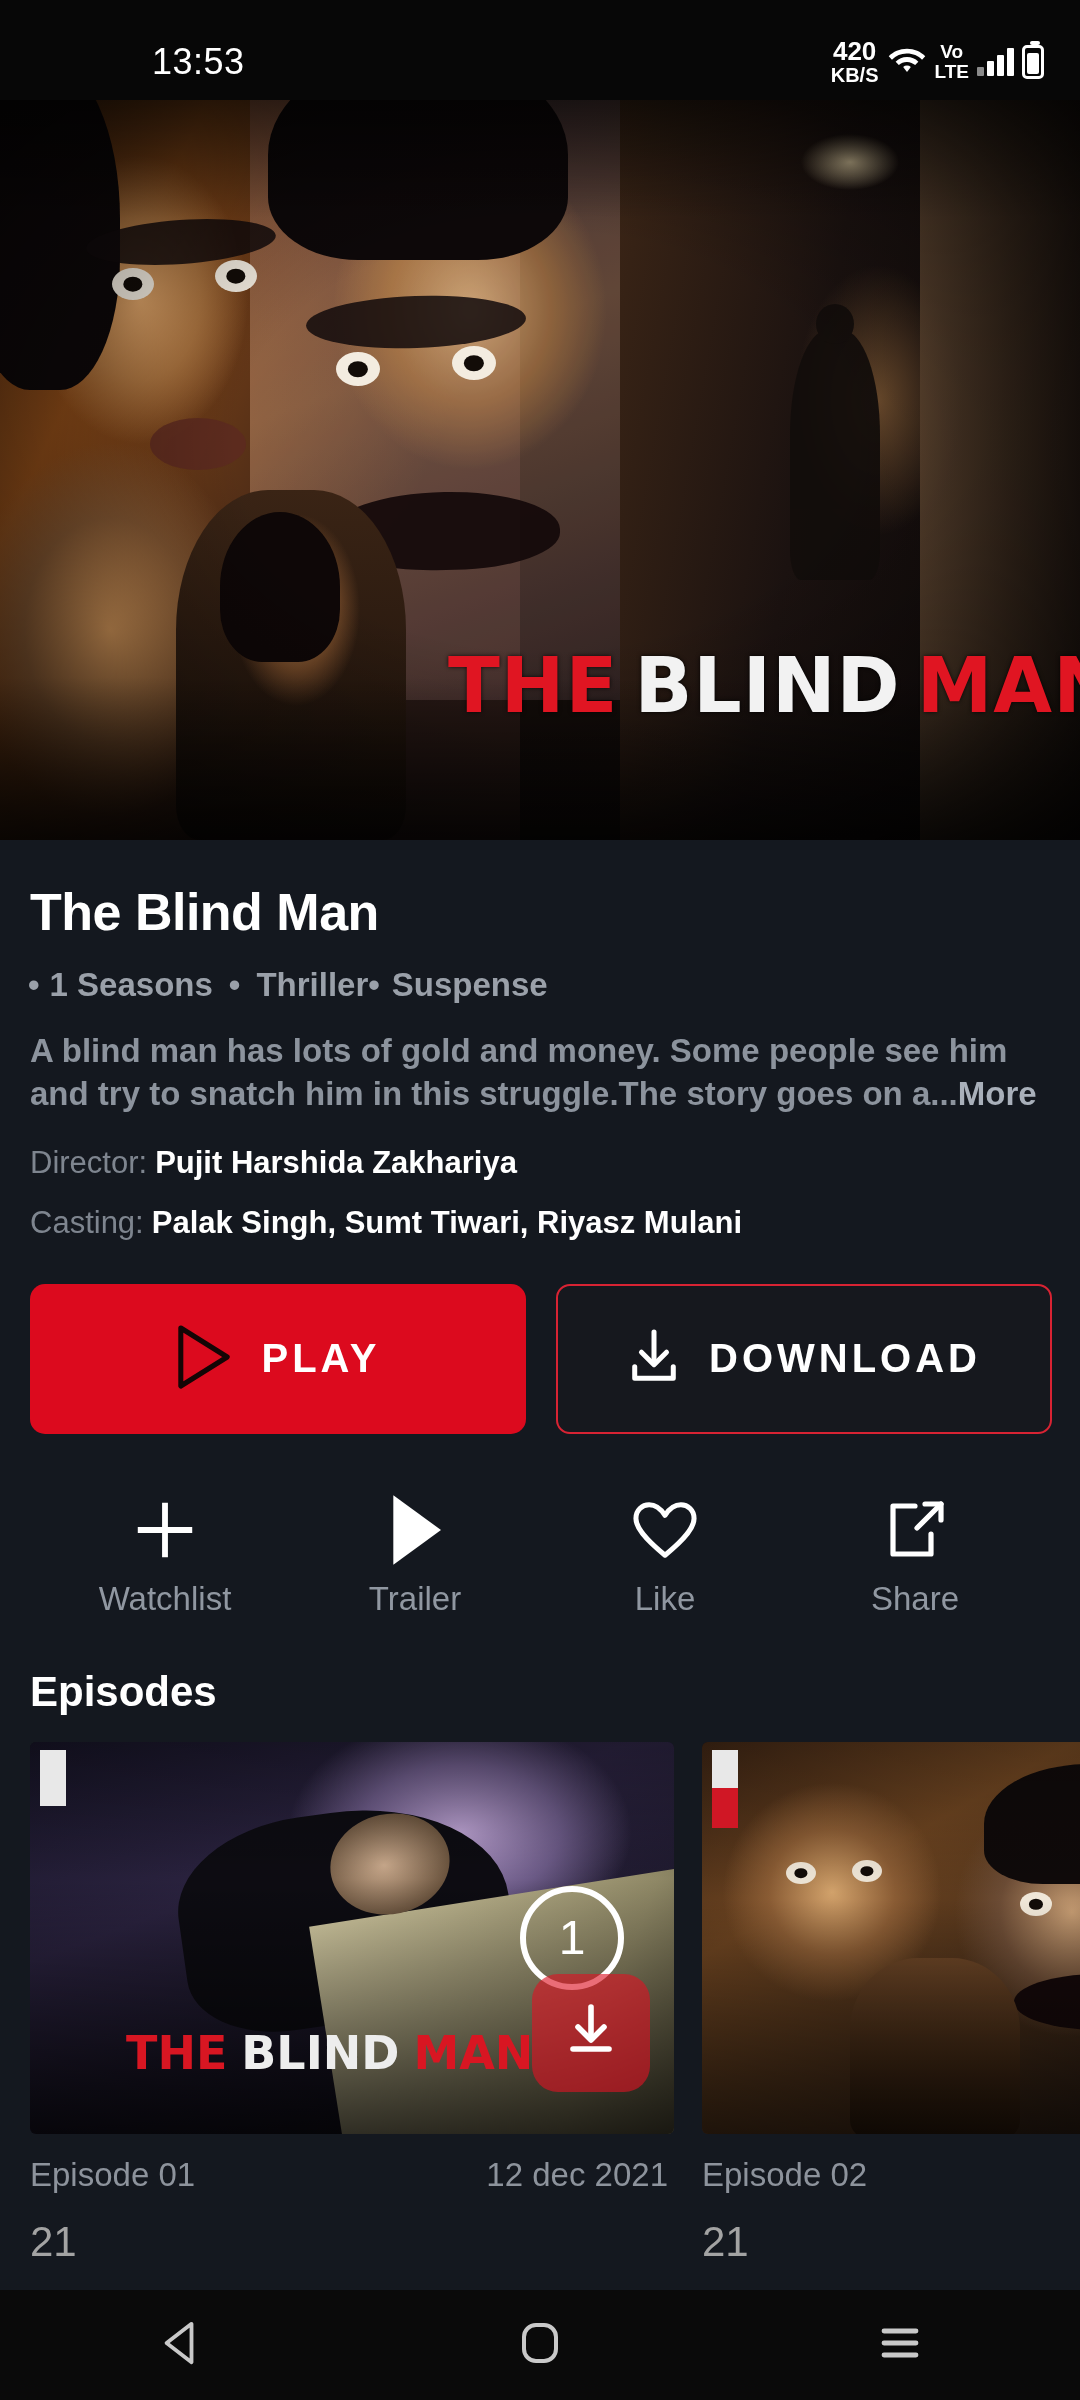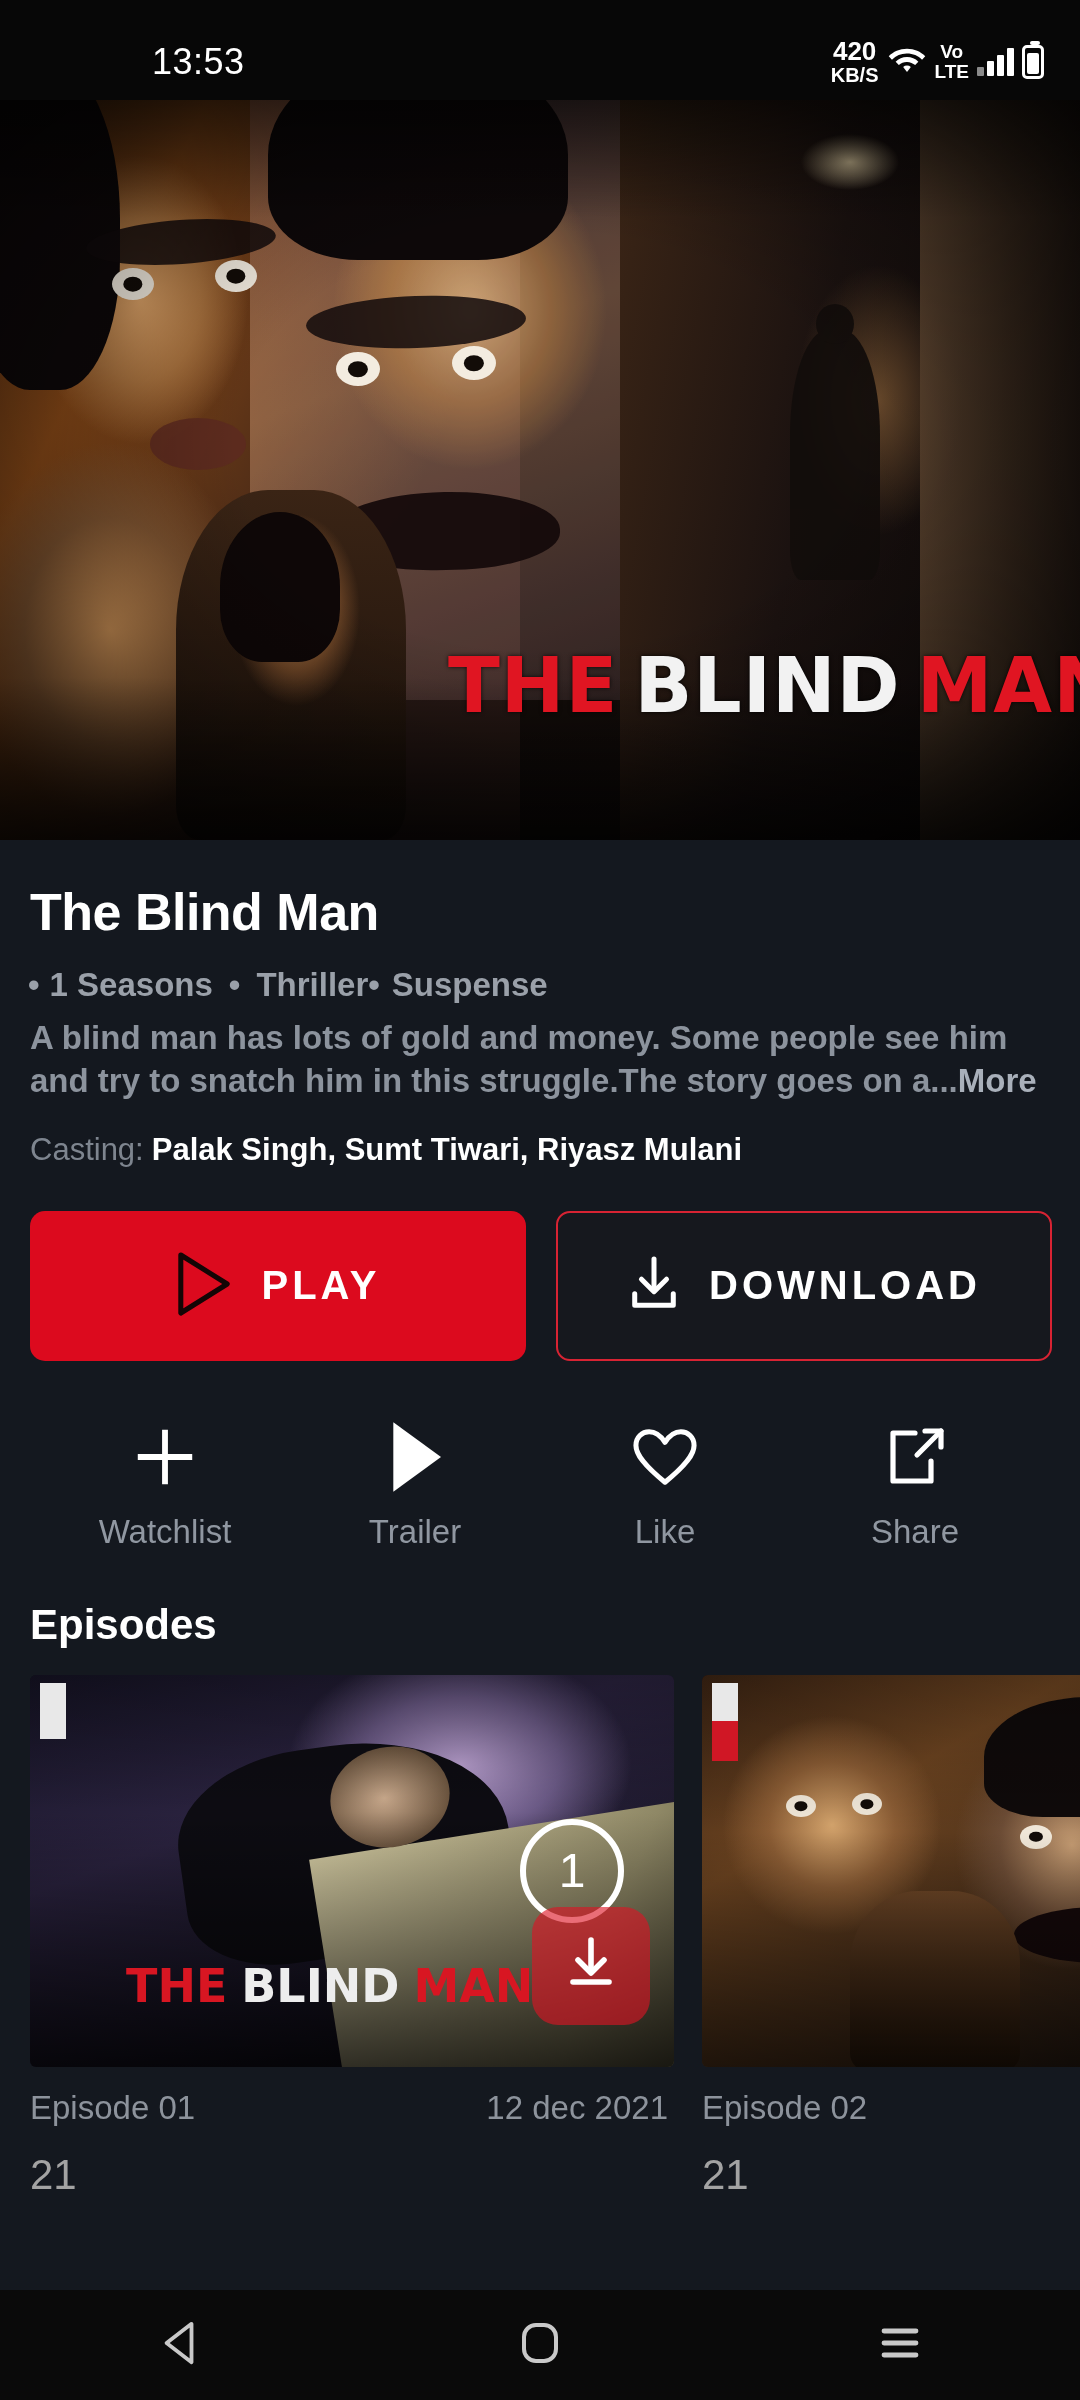--- a/index.html
+++ b/index.html
@@ -126,42 +126,42 @@
   .title{
     margin:42px 0 0 30px; color:#fff; font-size:52px; font-weight:700; letter-spacing:-.5px;
   }
   .meta{
     margin:24px 0 0 28px; color:#9AA0A9; font-size:33px; font-weight:600;
     display:flex; align-items:center; flex-wrap:wrap;
   }
   .meta .dot{ margin:0 10px 0 0; }
   .meta .sep{ margin:0 16px; }
   .desc{
-    margin:13px 30px 0 30px; color:#8C939D; font-size:33px; line-height:1.30; font-weight:600;
+    margin:26px 30px 0 30px; color:#8C939D; font-size:33px; line-height:1.30; font-weight:600;
     max-width:1022px;
   }
   .desc .more{ color:#A9B0BA; }
   .crew{ margin:30px 0 0 30px; font-size:31px; line-height:1.1; }
   .crew + .crew{ margin-top:26px; }
   .crew .lbl{ color:#7E858F; font-weight:500; }
   .crew .val{ color:#FFFFFF; font-weight:700; margin-left:8px; }
 
   
   .btnrow{ display:flex; gap:30px; margin:44px 30px 0 30px; }
   .btn{
     height:150px; border-radius:14px; display:flex; align-items:center;
     justify-content:center; gap:28px; cursor:pointer;
   }
   .btn-play{ flex:0 0 496px; background:#DC0A1E;border-radius:15px; }
   .btn-dl{ flex:0 0 496px; background:#16181E; border:2px solid #D82333; }
   .btn-label{ color:#fff; font-size:40px; font-weight:700; letter-spacing:4px; }
 
   
   .actions{ display:flex; margin:58px 0 0 0; padding:0 40px; }
-  .act{ flex:1; display:flex; flex-direction:column; align-items:center; gap:18px; cursor:pointer;}
+  .act{ flex:1; display:flex; flex-direction:column; align-items:center; gap:12px; cursor:pointer;}
   .act-ico{ height:76px; display:flex; align-items:center; justify-content:center; }
   .act-lbl{ color:#9097A1; font-size:33px; font-weight:500; }
 
   
   .ep-head{ margin:50px 0 0 30px; color:#fff; font-size:42px; font-weight:700; }
   .ep-row{ display:flex; gap:28px; margin:26px 0 0 30px; }
   .ep-card{ flex:0 0 644px; cursor:pointer; }
   .ep-card.partial{ flex:0 0 560px; }
   .ep-thumb{
     position:relative; width:644px; height:392px; border-radius:6px; overflow:hidden;
@@ -301,20 +301,23 @@
       <span class="dot">•</span>
       <span>1 Seasons</span>
       <span class="sep">•</span>
       <span>Thriller</span>
       <span>•</span>
       <span style="margin-left:12px">Suspense</span>
     </div>
 
     <div class="desc"><span>A blind man has lots of gold and money.  Some people see him and try to snatch him in this struggle.The story goes on a...</span><span class="more">More</span></div>
 
+    <div class="crew">
+      <span class="lbl">Director:</span><span class="val">Pujit Harshida Zakhariya</span>
+    </div>
     <div class="crew">
       <span class="lbl">Casting:</span><span class="val">Palak Singh, Sumt Tiwari, Riyasz Mulani</span>
     </div>
 
     <div class="btnrow">
       <div class="btn btn-play">
         <span>
           <svg width="58" height="66" viewBox="0 0 30 34">
               <path d="M3 2 L27 17 L3 32 Z" fill="none" stroke="#140505" stroke-width="2.6" stroke-linejoin="round"></path>
             </svg>

